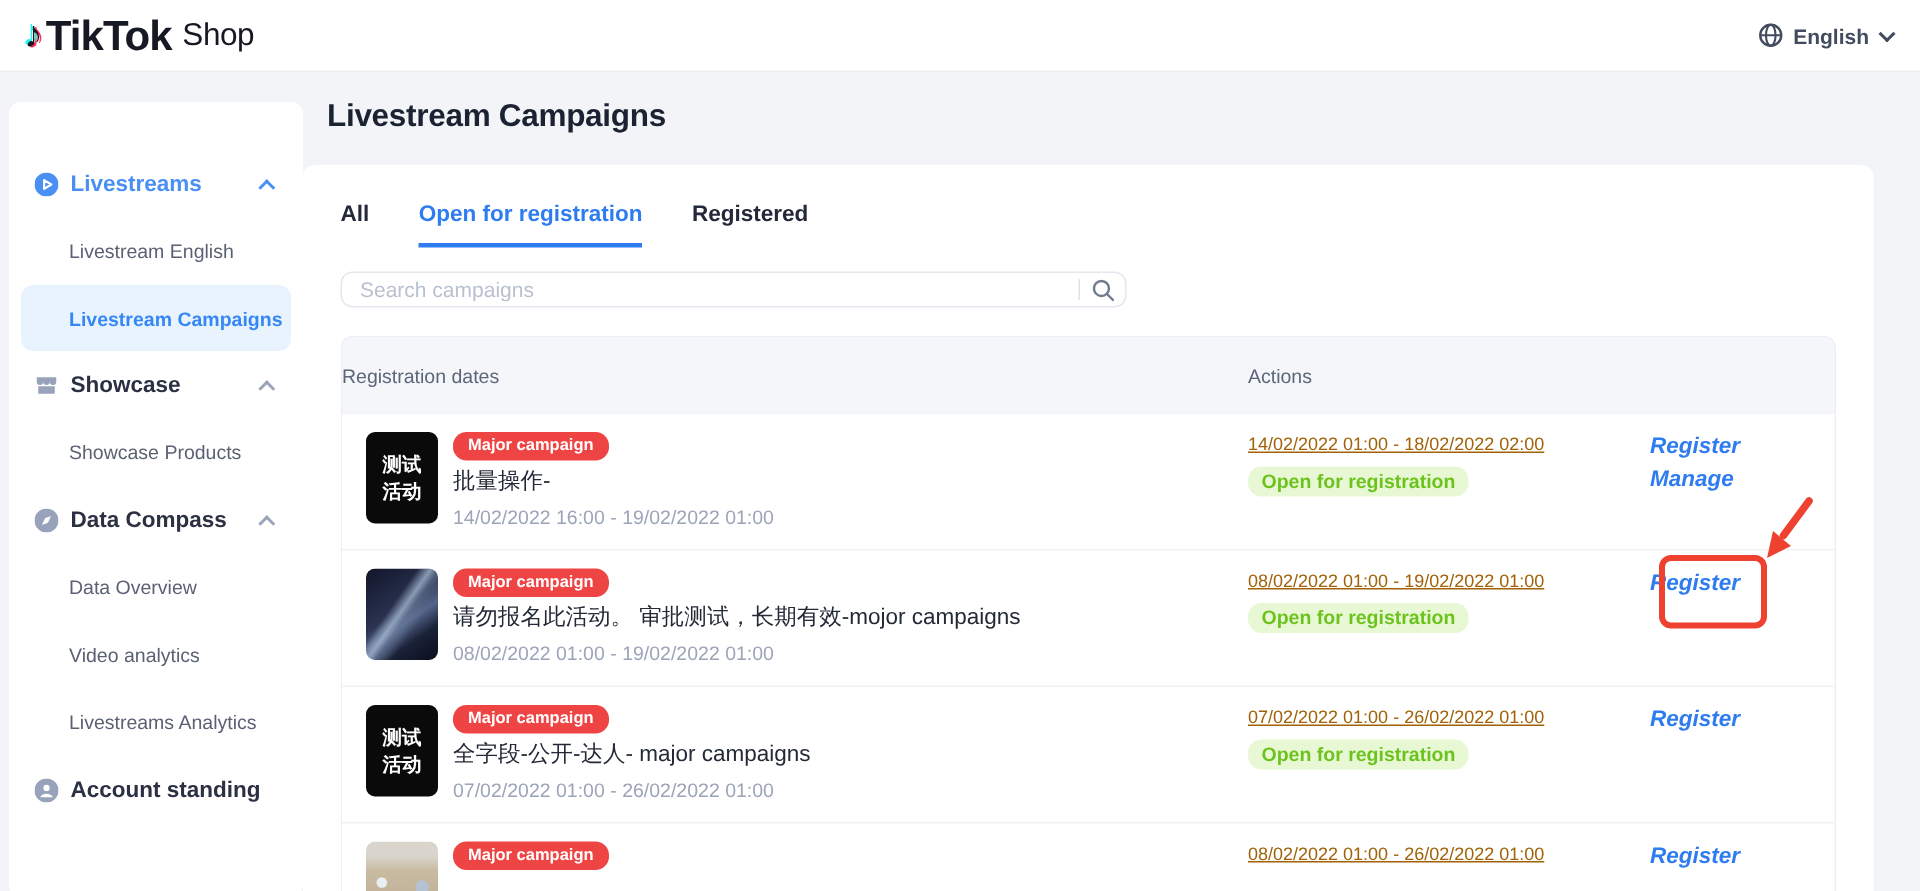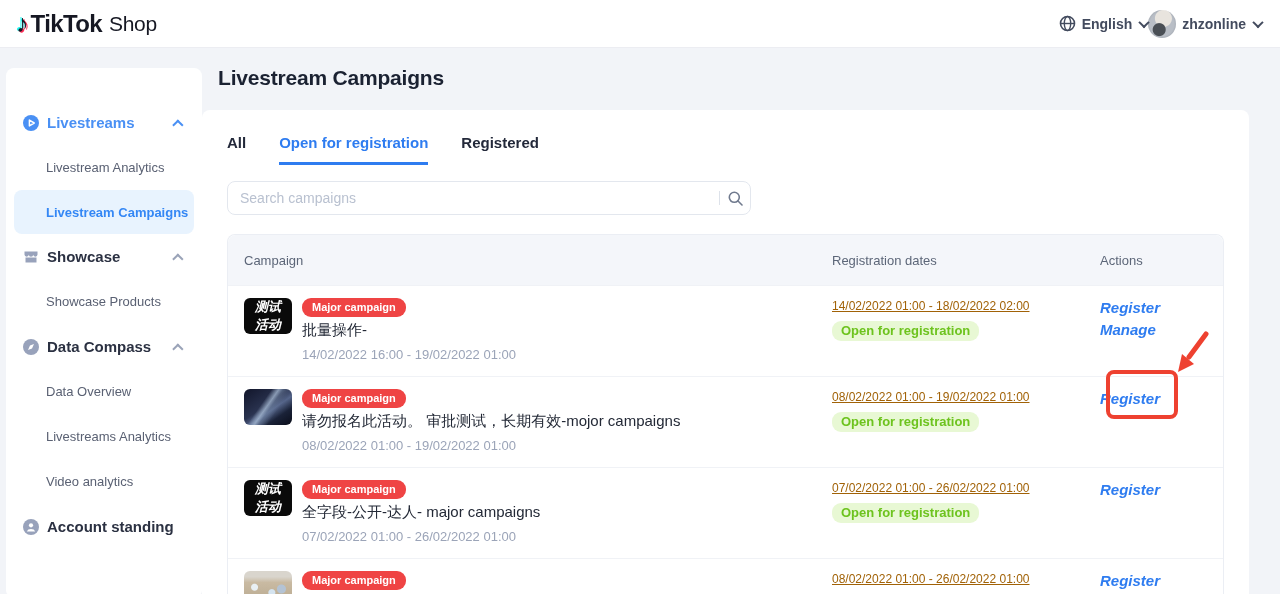--- a/index.html
+++ b/index.html
@@ -13,21 +13,21 @@
   .topbar {
     position:absolute; left:0; top:0; width:1280px; height:48px;
     background:#fff; border-bottom:1px solid #ecedf2;
     display:flex; align-items:center; justify-content:space-between; padding:0 18px 0 16px;
   }
   .brand { display:flex; align-items:center; }
   .note-glyph {
     font-size:25px; line-height:1; color:#161823; margin-right:2px;
     text-shadow:-1.5px -1px 0 #25f4ee, 1.5px 1px 0 #fe2c55;
   }
-  .brand-bold { font-size:24px; font-weight:800; color:#161823; letter-spacing:-0.6px; }
+  .brand-bold { font-size:28px; font-weight:800; color:#161823; letter-spacing:-0.6px; }
   .brand-light { font-size:21px; font-weight:400; color:#161823; margin-left:7px; letter-spacing:-0.3px; }
   .topbar-right { display:flex; align-items:center; }
   .top-item { display:flex; align-items:center; gap:6px; font-size:14px; font-weight:600; color:#434b5e; cursor:pointer; }
   .chev-down { width:8px; height:8px; border-left:2px solid #434b5e; border-top:2px solid #434b5e; transform:rotate(-135deg) translate(1px,1px); margin-left:2px; }
   .avatar {
     width:28px; height:28px; border-radius:50%;
     background:
       radial-gradient(circle at 40% 70%, #4a4f55 0 6px, transparent 7px),
       radial-gradient(circle at 55% 30%, #e8e4de 0 8px, transparent 9px),
       radial-gradient(circle at 50% 50%, #b9bec6 0 60%, #858c96 100%);
@@ -60,21 +60,21 @@
   .page-title { position:absolute; left:218px; top:66px; font-size:21px; font-weight:700; color:#1b2232; letter-spacing:-0.2px; }
   .card {
     position:absolute; left:202px; top:110px; width:1047px; height:484px;
     background:#fff; border-radius:8px 8px 0 0; padding:24px 25px 0 25px; overflow:hidden;
   }
   .tabs { display:flex; gap:33px; }
   .tab { font-size:15px; font-weight:600; color:#23293a; padding-bottom:11px; cursor:pointer; border-bottom:3px solid transparent; }
   .tab.active { color:#2e7cf0; border-bottom-color:#2e7cf0; }
 
   .searchbox {
-    margin-top:16px; width:524px; height:34px; border:1px solid #e3e7ee; border-radius:8px;
+    margin-top:16px; width:524px; height:24px; border:1px solid #e3e7ee; border-radius:8px;
     display:flex; align-items:center; background:#fff;
   }
   .searchbox input {
     flex:1; border:0; outline:none; padding:0 12px; font-size:14px;
     font-family:inherit; color:#23293a; background:transparent;
   }
   .searchbox input::placeholder { color:#b9c1d0; }
   .search-divider { width:1px; height:14px; background:#dde2ea; }
   .search-icon { width:30px; display:flex; align-items:center; justify-content:center; cursor:pointer; }
 
@@ -85,21 +85,21 @@
     font-size:13px; color:#5c6678;
   }
   .thead .th1 { padding-left:16px; }
   .trow {
     display:grid; grid-template-columns:604px 268px 125px;
     padding:12px 0 14px; min-height:88px; border-top:1px solid #f0f2f6;
   }
   .trow:first-of-type { border-top:0; }
 
   .cell-campaign { display:flex; padding:0 16px; gap:10px; }
-  .thumb { width:48px; height:36px; border-radius:6px; flex-shrink:0;font-style:italic; }
+  .thumb { width:48px; height:61px; border-radius:6px; flex-shrink:0; }
   .thumb-black { background:#0a0a0a; color:#fff; font-weight:700; font-size:13px; line-height:1.35; display:flex; flex-direction:column; align-items:center; justify-content:center; }
   .thumb-storm {
     background:
       linear-gradient(125deg, transparent 38%, rgba(170,190,215,0.75) 48%, rgba(120,140,170,0.5) 54%, transparent 66%),
       linear-gradient(145deg, #11152a 0%, #2a3350 45%, #55658a 58%, #1a2238 75%, #0a0d1a 100%);
   }
   .thumb-market {
     background:
       radial-gradient(circle at 22% 45%, #e9f0f4 0 3px, transparent 4px),
       radial-gradient(circle at 58% 60%, #d5e4f0 0 3px, transparent 4px),
@@ -145,40 +145,35 @@
   <div class="topbar-right">
     <div class="top-item">
       <svg width="17" height="17" viewBox="0 0 17 17">
         <circle cx="8.5" cy="8.5" r="7" fill="none" stroke="#434b5e" stroke-width="1.6"></circle>
         <ellipse cx="8.5" cy="8.5" rx="3.2" ry="7" fill="none" stroke="#434b5e" stroke-width="1.4"></ellipse>
         <line x1="1.5" y1="8.5" x2="15.5" y2="8.5" stroke="#434b5e" stroke-width="1.4"></line>
       </svg>
       <span>English</span>
       <span class="chev-down"></span>
     </div>
-    <div class="top-item">
-      <span class="avatar"></span>
-      <span>zhzonline</span>
-      <span class="chev-down"></span>
-    </div>
   </div>
 </div>
 
 <div class="sidebar">
 
   <div class="side-section blue">
     <svg class="icon" viewBox="0 0 16 16">
       <circle cx="8" cy="8" r="8" fill="#4a90f4"></circle>
       <path d="M6.4 5.1 L11.2 8 L6.4 10.9 Z" fill="none" stroke="#fff" stroke-width="1.5" stroke-linejoin="round"></path>
     </svg>
     <span class="lbl">Livestreams</span>
     <span class="chev-up blue"></span>
   </div>
   <div class="side-sub">
-    <span>Livestream Analytics</span>
+    <span>Livestream English</span>
   </div>
   <div class="side-sub active">
     <span>Livestream Campaigns</span>
   </div>
 
   <div class="side-section">
     <svg class="icon" viewBox="0 0 16 16">
       <path d="M1.5 2.5 h13 v3 a2.1 2.1 0 0 1 -4.33 0 a2.1 2.1 0 0 1 -4.34 0 a2.1 2.1 0 0 1 -4.33 0 Z" fill="#98a2bb"></path>
       <path d="M2.5 8.5 h11 v5 h-11 Z" fill="#98a2bb"></path>
     </svg>
@@ -194,24 +189,24 @@
       <circle cx="8" cy="8" r="8" fill="#98a2bb"></circle>
       <path d="M5 11 L7 6.5 L11 5 L9 9.5 Z" fill="#fff"></path>
     </svg>
     <span class="lbl">Data Compass</span>
     <span class="chev-up"></span>
   </div>
   <div class="side-sub">
     <span>Data Overview</span>
   </div>
   <div class="side-sub">
+    <span>Video analytics</span>
+  </div>
+  <div class="side-sub">
     <span>Livestreams Analytics</span>
-  </div>
-  <div class="side-sub">
-    <span>Video analytics</span>
   </div>
 
   <div class="side-section">
     <svg class="icon" viewBox="0 0 16 16">
       <circle cx="8" cy="8" r="8" fill="#98a2bb"></circle>
       <circle cx="8" cy="6.3" r="2.1" fill="#fff"></circle>
       <path d="M3.8 12.5 a4.4 3.4 0 0 1 8.4 0 Z" fill="#fff"></path>
     </svg>
     <span class="lbl">Account standing</span>
   </div>
@@ -233,21 +228,20 @@
     <span class="search-icon">
       <svg width="15" height="15" viewBox="0 0 15 15">
         <circle cx="6.3" cy="6.3" r="5" fill="none" stroke="#707a8e" stroke-width="1.6"></circle>
         <line x1="10" y1="10" x2="14" y2="14" stroke="#707a8e" stroke-width="1.6" stroke-linecap="round"></line>
       </svg>
     </span>
   </div>
 
   <div class="table">
     <div class="thead">
-      <div class="th1">Campaign</div>
       <div>Registration dates</div>
       <div>Actions</div>
     </div>
 
     <div class="trow">
       <div class="cell-campaign">
         <div class="thumb thumb-black">
           <span>测试</span>
           <span>活动</span>
         </div>

